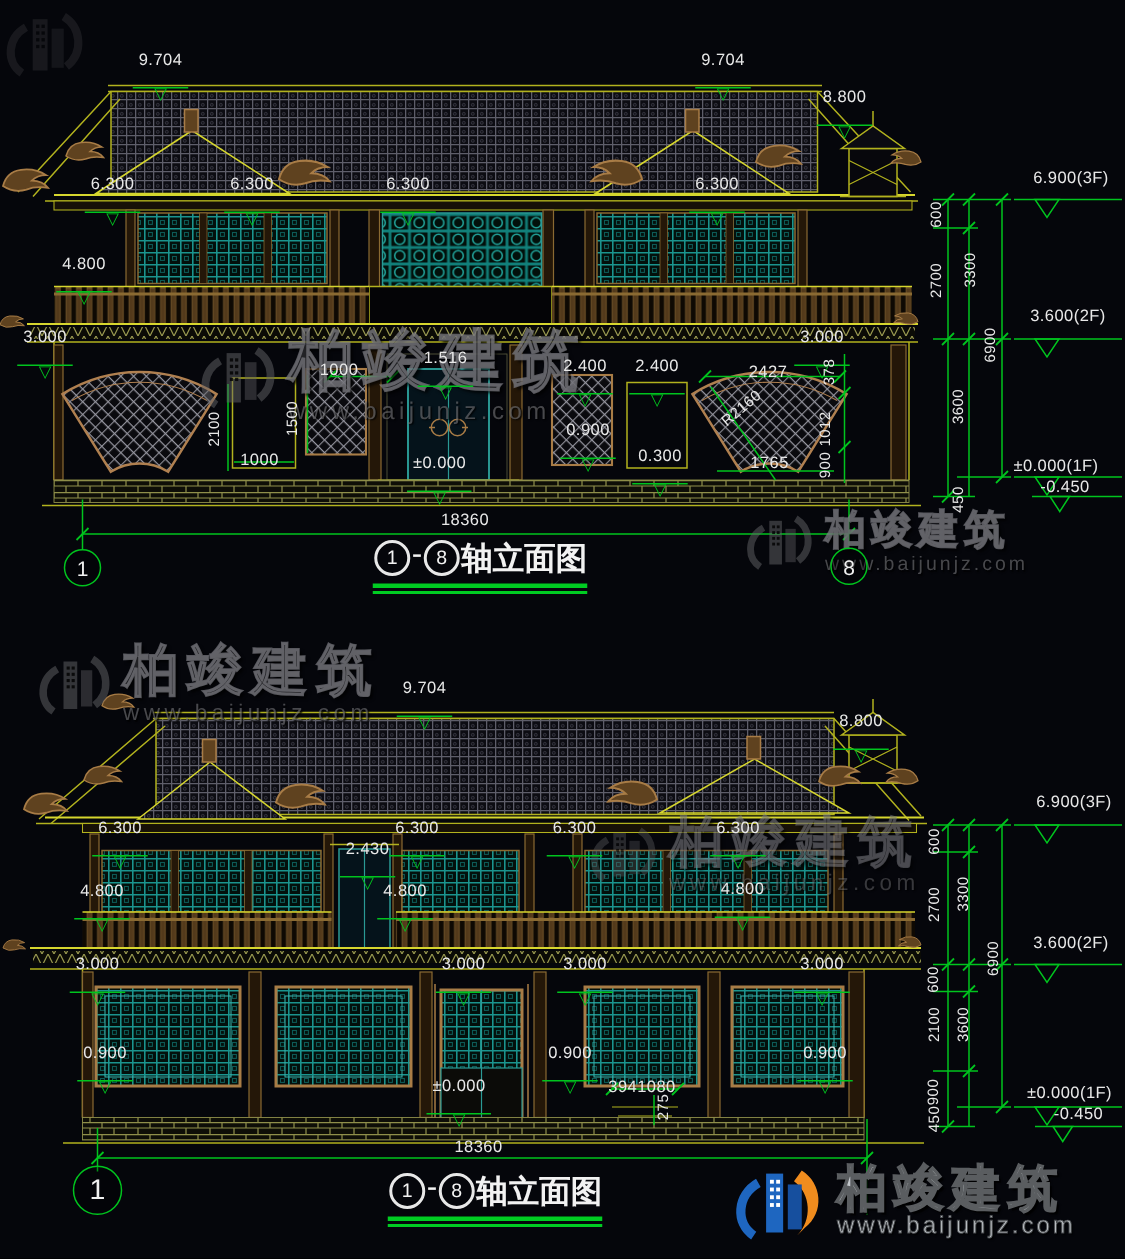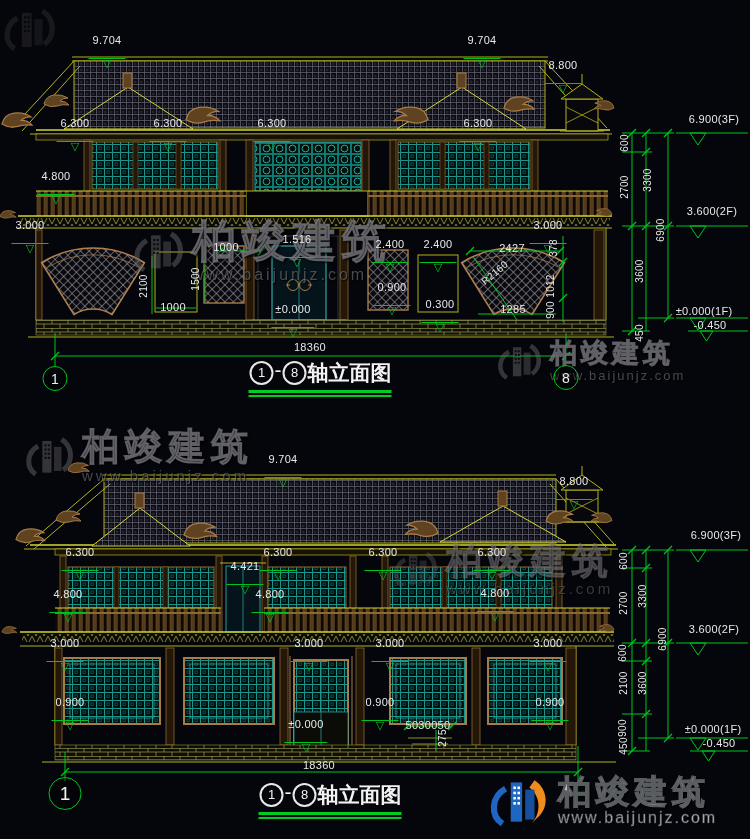--- a/index.html
+++ b/index.html
@@ -536,21 +536,21 @@
       </div>
       <div class="ann k-e" style="left: 293px; top: 303px;">
         <span class="tx">±0.000</span>
         <span class="tg">▽</span>
       </div>
       <div class="ann k-e" style="left: 440px; top: 298px;">
         <span class="tx">0.300</span>
         <span class="tg">▽</span>
       </div>
       <div class="ann k-d" style="left: 513px; top: 303px;">
-        <span class="tx">1285</span>
+        <span class="tx">1765</span>
       </div>
       <div class="ann k-r" style="left: 551px; top: 310px;">
         <span class="tx">900</span>
       </div>
       <div class="ann k-d" style="left: 310px; top: 341px;">
         <span class="tx">18360</span>
       </div>
       <div class="ann k-r" style="left: 625px; top: 143px;">
         <span class="tx">600</span>
       </div>
@@ -601,21 +601,21 @@
       </div>
       <div class="ann k-e" style="left: 383px; top: 546px;">
         <span class="tx">6.300</span>
         <span class="tg">▽</span>
       </div>
       <div class="ann k-e" style="left: 492px; top: 546px;">
         <span class="tx">6.300</span>
         <span class="tg">▽</span>
       </div>
       <div class="ann k-e" style="left: 245px; top: 560px;">
-        <span class="tx">4.421</span>
+        <span class="tx">2.430</span>
         <span class="tg">▽</span>
       </div>
       <div class="ann k-e" style="left: 68px; top: 588px;">
         <span class="tx">4.800</span>
         <span class="tg">▽</span>
       </div>
       <div class="ann k-e" style="left: 270px; top: 588px;">
         <span class="tx">4.800</span>
         <span class="tg">▽</span>
       </div>
@@ -649,21 +649,21 @@
       </div>
       <div class="ann k-e" style="left: 550px; top: 696px;">
         <span class="tx">0.900</span>
         <span class="tg">▽</span>
       </div>
       <div class="ann k-e" style="left: 306px; top: 718px;">
         <span class="tx">±0.000</span>
         <span class="tg">▽</span>
       </div>
       <div class="ann k-d" style="left: 428px; top: 719px;">
-        <span class="tx">5030050</span>
+        <span class="tx">3941080</span>
       </div>
       <div class="ann k-r" style="left: 443px; top: 738px;">
         <span class="tx">275</span>
       </div>
       <div class="ann k-d" style="left: 319px; top: 759px;">
         <span class="tx">18360</span>
       </div>
       <div class="ann k-r" style="left: 624px; top: 561px;">
         <span class="tx">600</span>
       </div>

